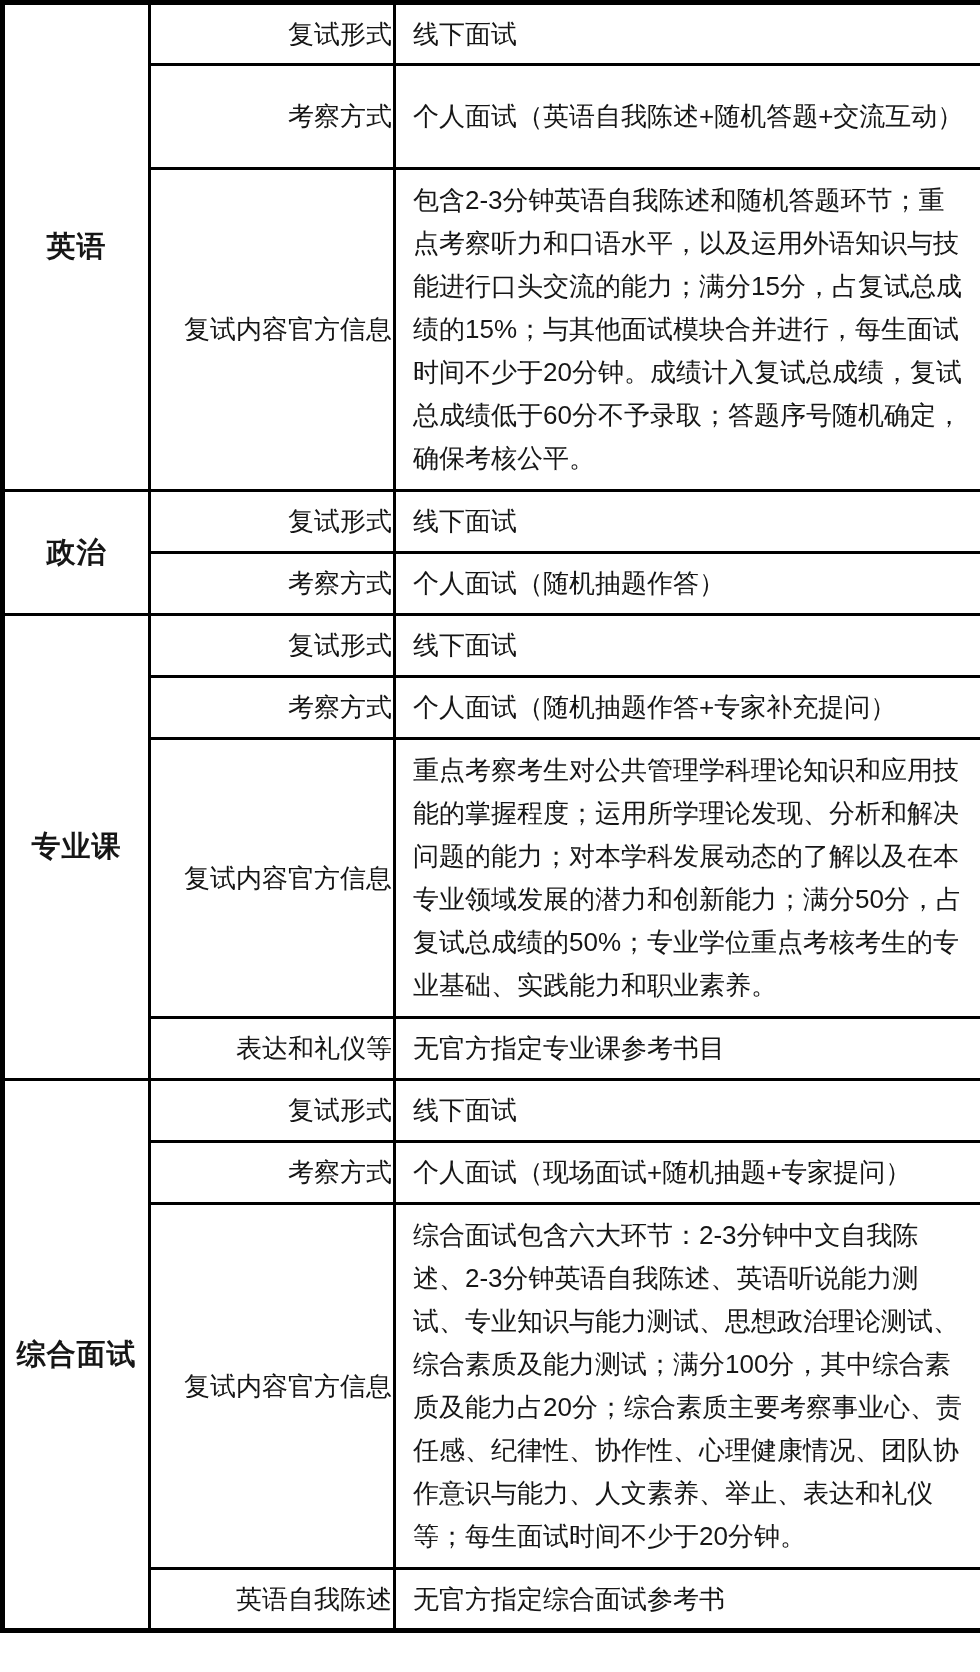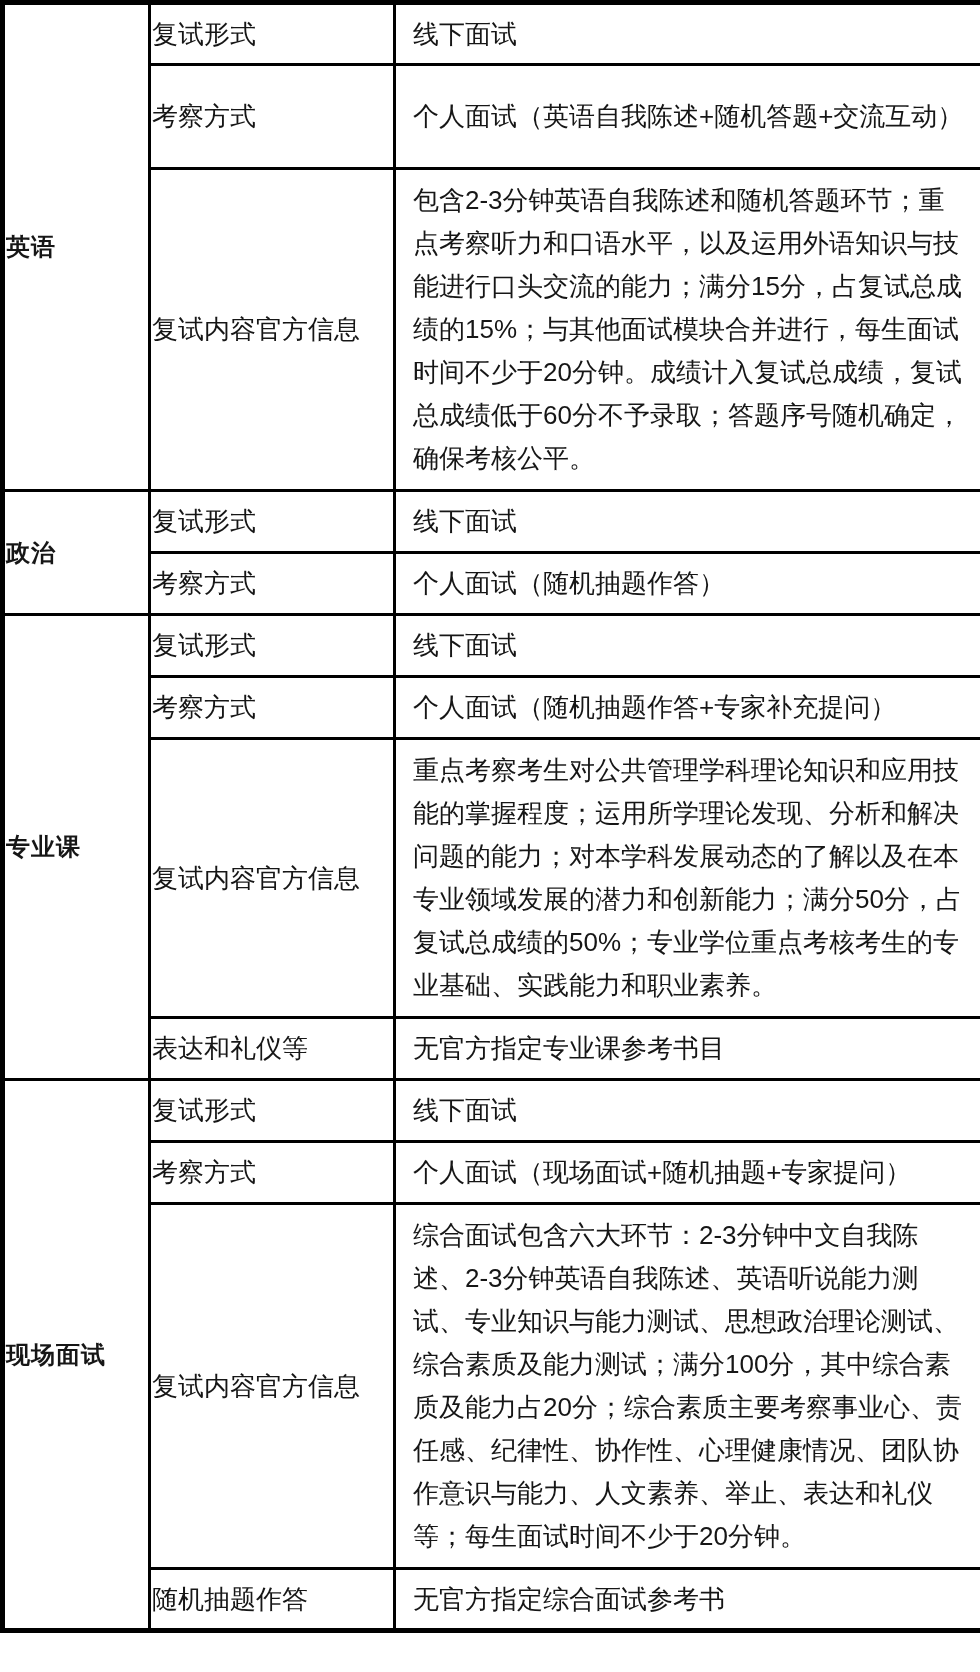--- a/index.html
+++ b/index.html
@@ -23,26 +23,26 @@
   col.c-content { width: 588px; }
 
   td {
     border: 3px solid #000000;
     font-size: 26px;
     vertical-align: middle;
     overflow: hidden;
   }
   td.subject {
     font-weight: 700;
-    text-align: left;
-    font-size: 24px;
+    text-align: center;
+    font-size: 29px;
     letter-spacing: 1px;
   }
   td.label {
-    text-align: left;
+    text-align: right;
   }
   td.content {
     text-align: left;
     padding: 0 12px 0 17px;
   }
   td.para {
     line-height: 43px;
     padding-top: 9px;
     padding-bottom: 9px;
   }
@@ -96,30 +96,30 @@
     <tr>
       <td class="label">复试内容官方信息</td>
       <td class="content para">重点考察考生对公共管理学科理论知识和应用技能的掌握程度；运用所学理论发现、分析和解决问题的能力；对本学科发展动态的了解以及在本专业领域发展的潜力和创新能力；满分50分，占复试总成绩的50%；专业学位重点考核考生的专业基础、实践能力和职业素养。</td>
     </tr>
     <tr class="row-s">
       <td class="label">表达和礼仪等</td>
       <td class="content">无官方指定专业课参考书目</td>
     </tr>
 
     <tr class="row-s">
-      <td class="subject" rowspan="4">现场面试</td>
+      <td class="subject" rowspan="4">综合面试</td>
       <td class="label">复试形式</td>
       <td class="content">线下面试</td>
     </tr>
     <tr class="row-s">
       <td class="label">考察方式</td>
       <td class="content">个人面试（现场面试+随机抽题+专家提问）</td>
     </tr>
     <tr>
       <td class="label">复试内容官方信息</td>
       <td class="content para">综合面试包含六大环节：2-3分钟中文自我陈述、2-3分钟英语自我陈述、英语听说能力测试、专业知识与能力测试、思想政治理论测试、综合素质及能力测试；满分100分，其中综合素质及能力占20分；综合素质主要考察事业心、责任感、纪律性、协作性、心理健康情况、团队协作意识与能力、人文素养、举止、表达和礼仪等；每生面试时间不少于20分钟。</td>
     </tr>
     <tr class="row-s">
-      <td class="label">随机抽题作答</td>
+      <td class="label">英语自我陈述</td>
       <td class="content">无官方指定综合面试参考书</td>
     </tr>
   </tbody>
 </table>
 
 </body></html>

